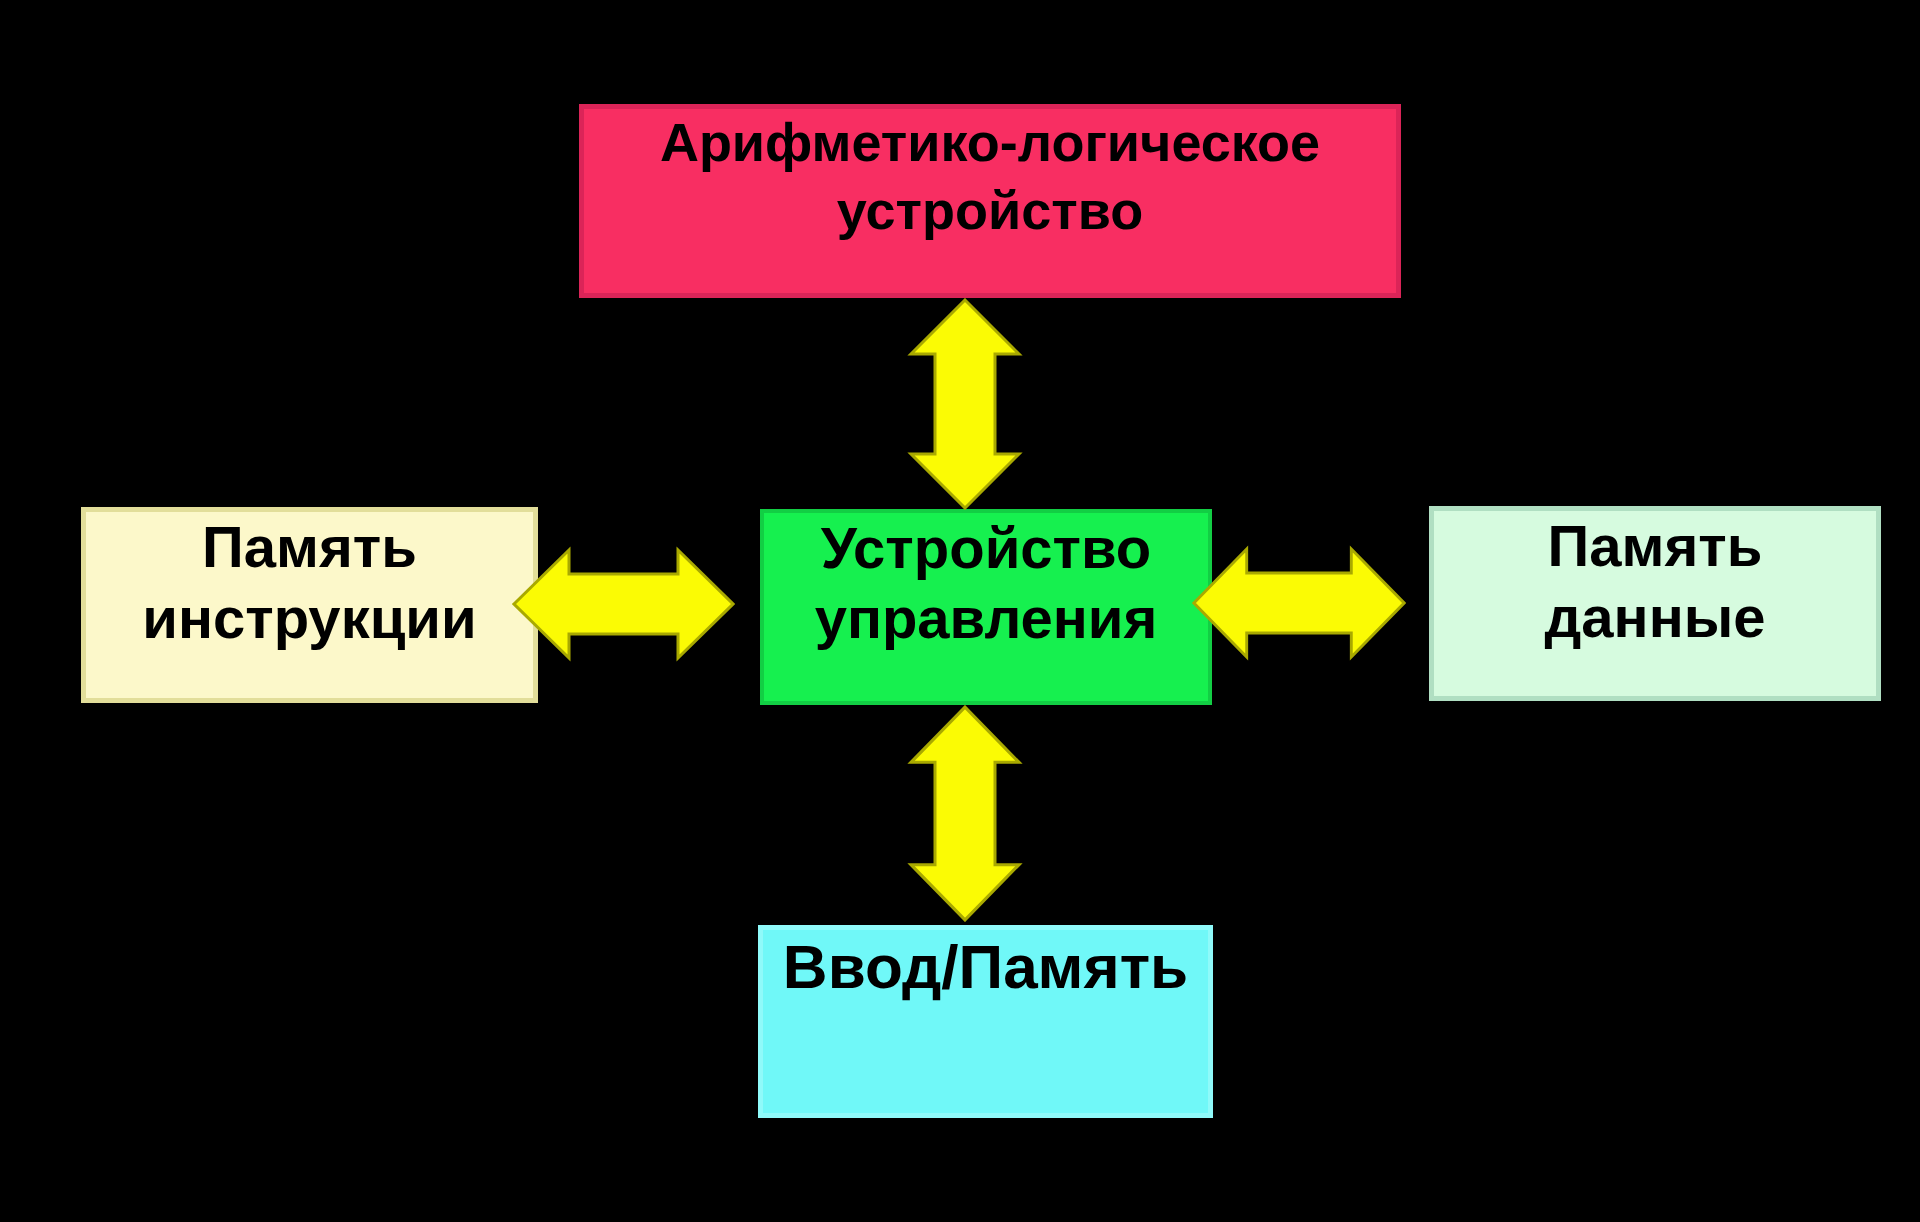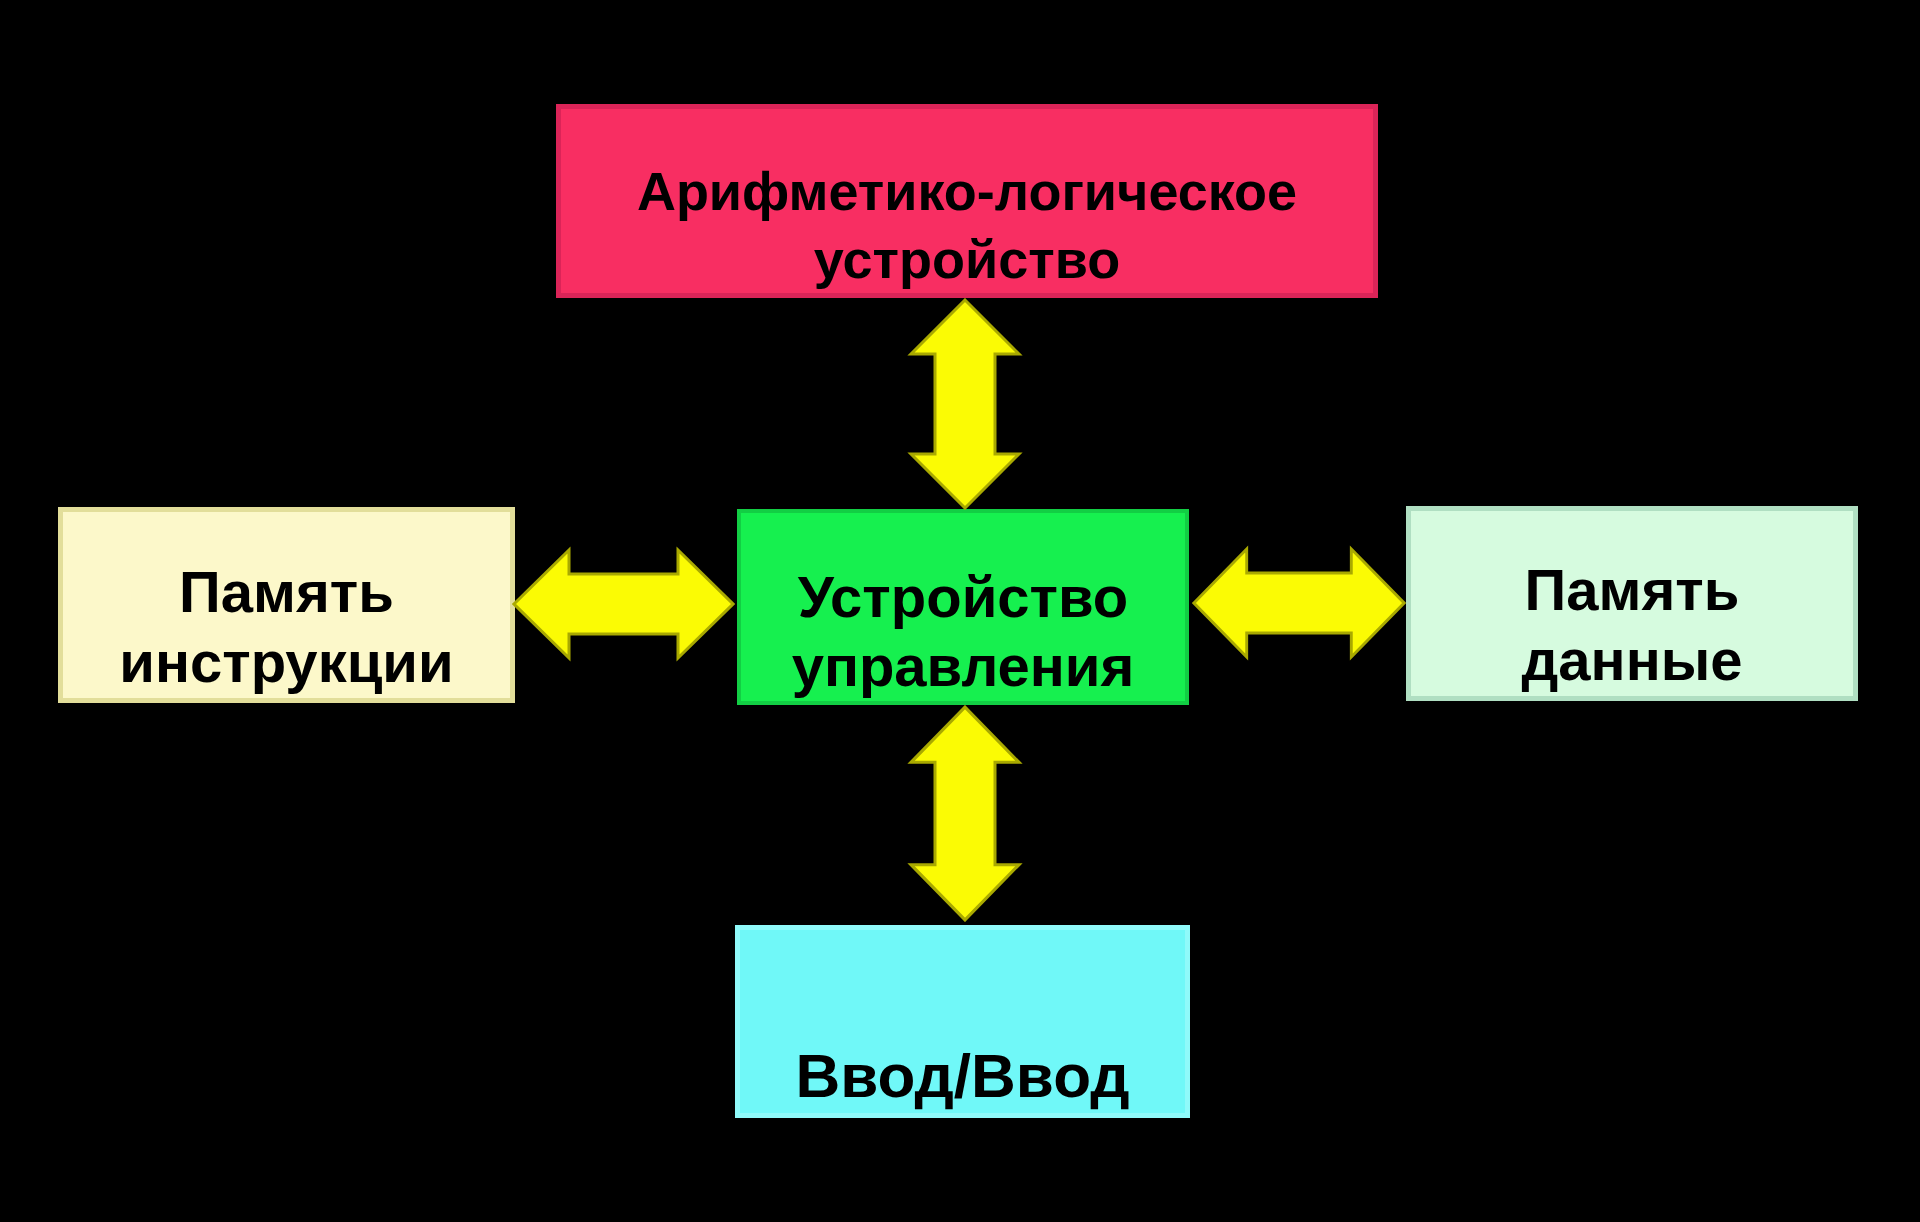--- a/index.html
+++ b/index.html
@@ -6,26 +6,27 @@
   #canvas {
     position: relative;
     width: 1920px;
     height: 1222px;
     overflow: hidden;
     font-family: "Liberation Sans", sans-serif;
   }
   .node {
     position: absolute;
     display: flex;
-    align-items: flex-end;
+    align-items: flex-start;
     justify-content: center;
     text-align: center;
     font-weight: bold;
     border-style: solid;
     box-sizing: border-box;
+    margin-left: 23px;
   }
   .node .label { white-space: pre-line; }
   .alu     { left: 556px;  top: 104px; width: 822px; height: 194px; border-width: 5px; font-size: 54px; line-height: 1.25; }
   .imem    { left: 58px;   top: 507px; width: 457px; height: 196px; border-width: 5px; font-size: 58px; line-height: 1.22; }
   .control { left: 737px;  top: 509px; width: 452px; height: 196px; border-width: 4px; font-size: 58px; line-height: 1.2;  }
   .dmem    { left: 1406px; top: 506px; width: 452px; height: 195px; border-width: 5px; font-size: 58px; line-height: 1.22; }
   .io      { left: 735px;  top: 925px; width: 455px; height: 193px; border-width: 5px; font-size: 62px; line-height: 1.2;  }
   .arrow { position: absolute; display: block; }
   .arrow-top    { left: 905px;  top: 298px; width: 120px; height: 212px; }
   .arrow-bottom { left: 905px;  top: 705px; width: 120px; height: 217px; }
@@ -52,21 +53,21 @@
     <span class="label">Устройство
 управления</span>
   </div>
 
   <div class="node dmem" style="background-color: rgb(214, 251, 223); border-color: rgb(176, 223, 194); color: rgb(0, 0, 0);">
     <span class="label">Память
 данные</span>
   </div>
 
   <div class="node io" style="background-color: rgb(112, 248, 248); border-color: rgb(143, 250, 250); color: rgb(0, 0, 0);">
-    <span class="label">Ввод/Ввод</span>
+    <span class="label">Ввод/Память</span>
   </div>
 
   <svg class="arrow arrow-top" viewBox="0 0 120 212" preserveAspectRatio="none">
     <polygon points="60,2 114,56 90,56 90,156 114,156 60,210 6,156 30,156 30,56 6,56" style="fill: rgb(251, 251, 4); stroke: rgb(169, 169, 0);"></polygon>
   </svg>
 
   <svg class="arrow arrow-bottom" viewBox="0 0 120 212" preserveAspectRatio="none">
     <polygon points="60,2 114,56 90,56 90,156 114,156 60,210 6,156 30,156 30,56 6,56" style="fill: rgb(251, 251, 4); stroke: rgb(169, 169, 0);"></polygon>
   </svg>
 

